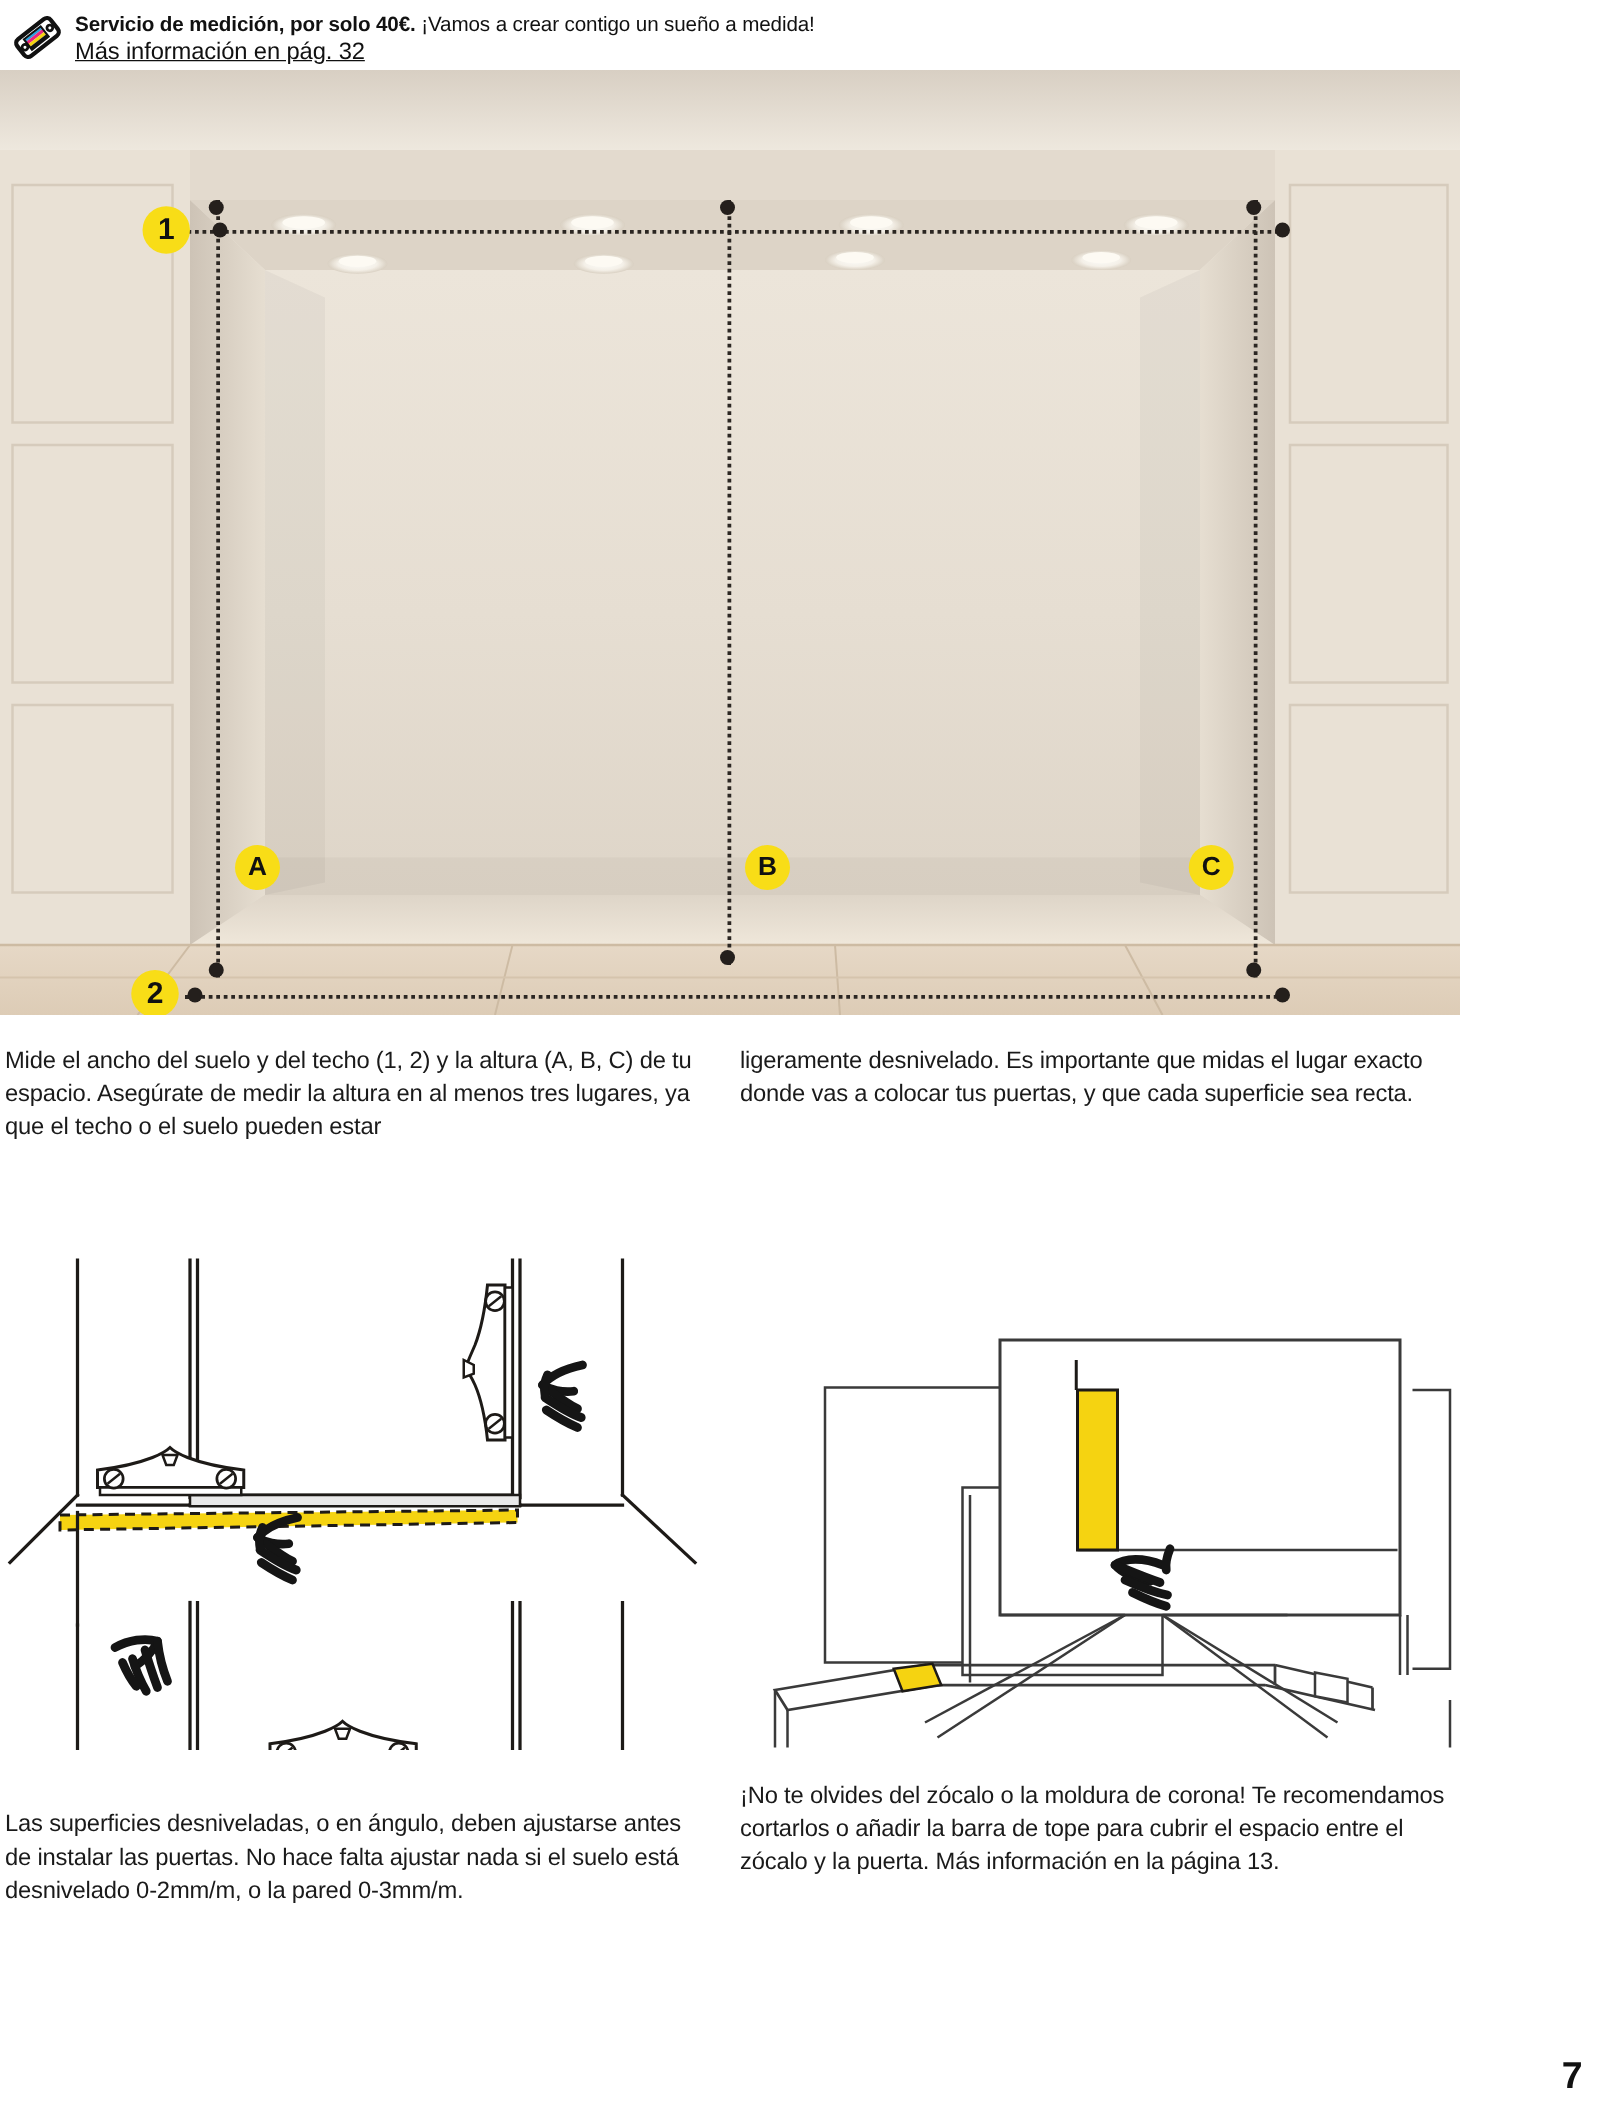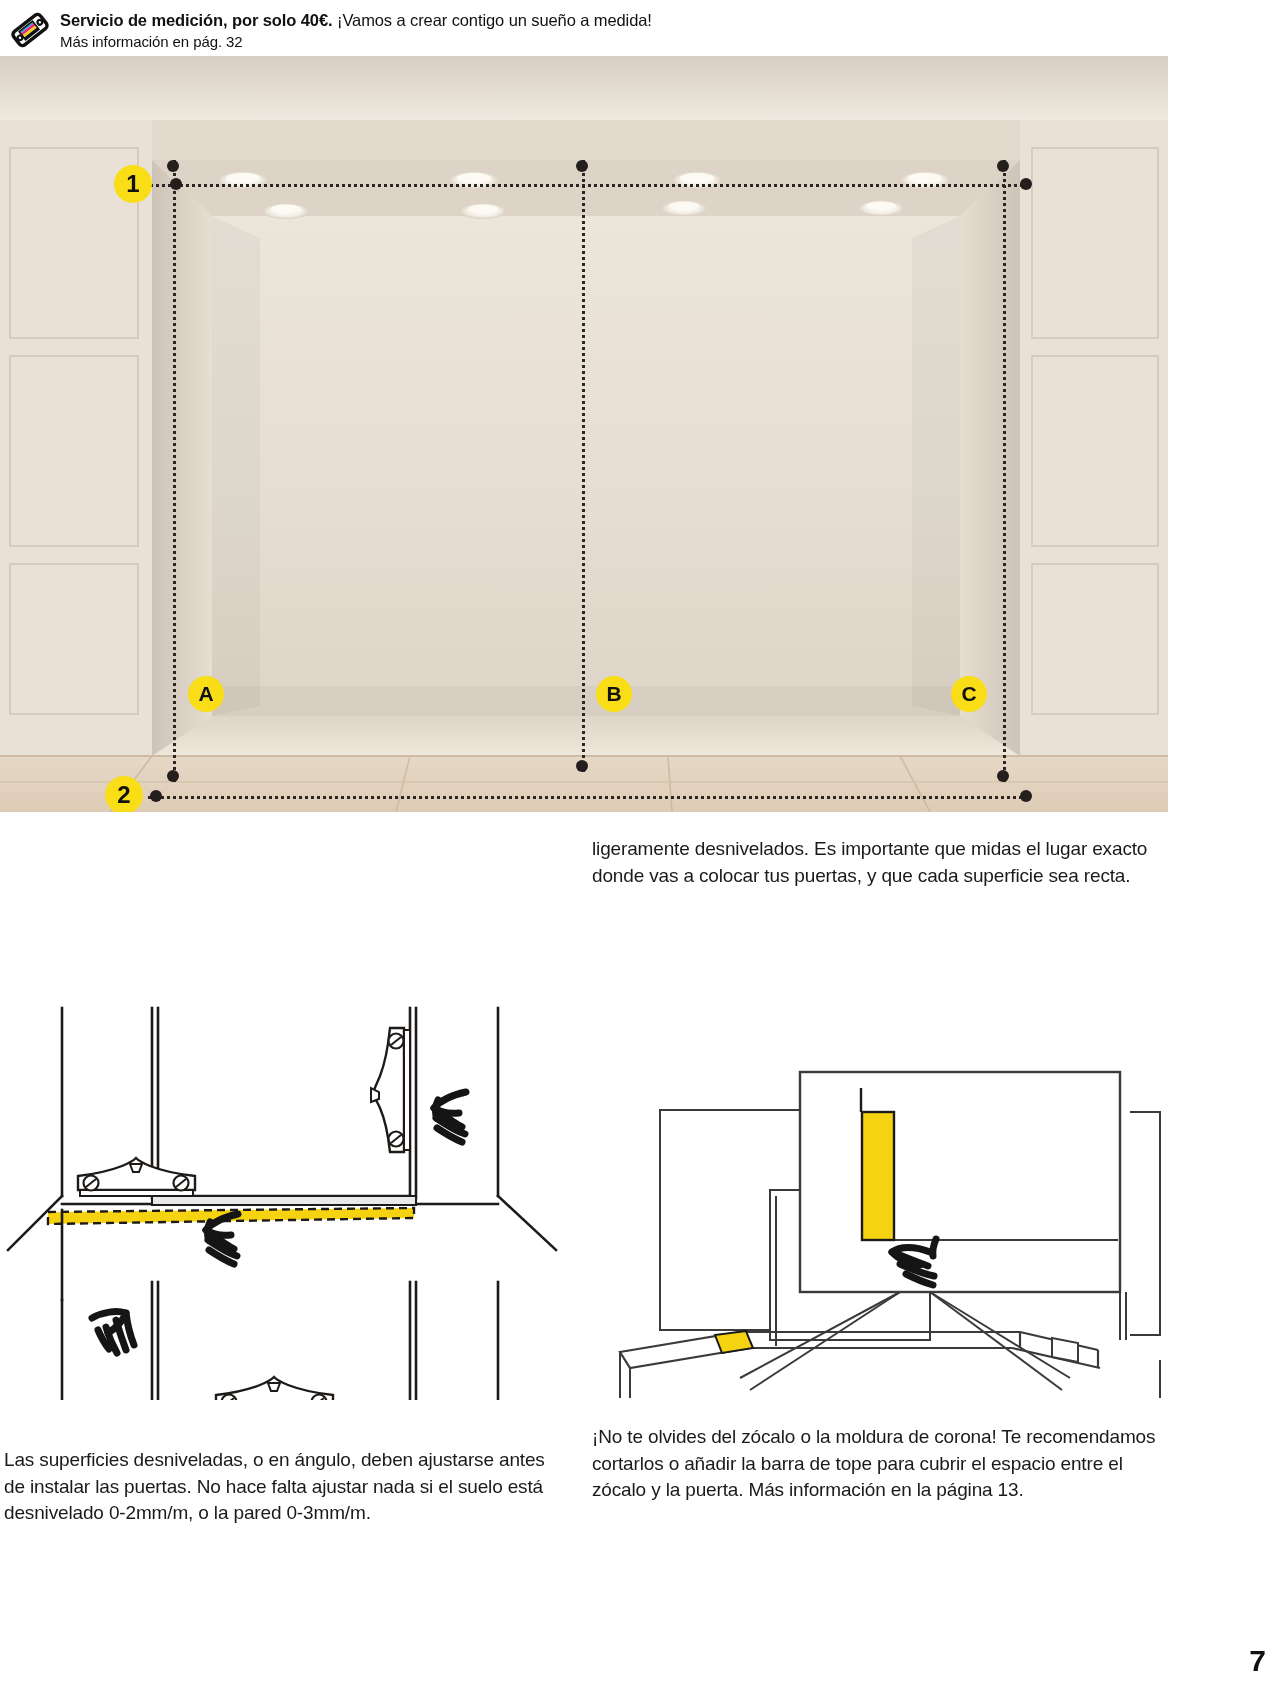--- a/index.html
+++ b/index.html
@@ -14,21 +14,21 @@
 
   
   .banner {
     position: absolute; left: 0; top: 0; width: 1280px; height: 52px;
     display: flex; align-items: flex-start; padding: 8px 0 0 8px;
   }
   .tape-icon { width: 44px; height: 44px; flex: 0 0 44px; margin-right: 8px; }
   .banner-text { padding-top: 2px; }
   .banner-line1 { font-size: 16.5px; line-height: 21px; letter-spacing: -0.1px; }
   .banner-line1 .b { font-weight: bold; }
-  .banner-line2 { font-size: 15px; line-height: 21px; letter-spacing: -0.1px; }
+  .banner-line2 { font-size: 19px; line-height: 21px; letter-spacing: -0.1px; text-decoration: underline; }
 
   
   .hero {
     position: absolute; left: 0; top: 56px; width: 1168px; height: 756px;
     overflow: hidden;
   }
 
   .badge {
     position: absolute; border-radius: 50%;
     background: #F8DD17;
@@ -212,21 +212,22 @@
     <div class="endpt" style="left:576px; top:104px;"></div>
     <div class="endpt" style="left:576px; top:704px;"></div>
     <div class="badge letter" style="left:596px; top:620px;">B</div>
 
     <div class="dotline-v" style="left:1003px; top:104px; height:622px;"></div>
     <div class="endpt" style="left:997px; top:104px;"></div>
     <div class="endpt" style="left:997px; top:714px;"></div>
     <div class="badge letter" style="left:951px; top:620px;">C</div>
   </div>
 
-  <div class="textcol" id="para-measure-right">ligeramente desnivelados. Es importante que midas el lugar exacto donde vas a colocar tus puertas, y que cada superficie sea recta.</div>
+  <div class="textcol" id="para-measure-left">Mide el ancho del suelo y del techo (1, 2) y la altura (A, B, C) de tu espacio. Asegúrate de medir la altura en al menos tres lugares, ya que el techo o el suelo pueden estar</div>
+  <div class="textcol" id="para-measure-right">ligeramente desnivelado. Es importante que midas el lugar exacto donde vas a colocar tus puertas, y que cada superficie sea recta.</div>
 
   <div class="illus" id="illus-level">
     <svg viewBox="0 0 570 400">
       <g fill="none" stroke="#1d1a17" stroke-width="2.6" stroke-linecap="square">
 
         <line x1="62" y1="8" x2="62" y2="196"></line>
         <line x1="62" y1="196" x2="8" y2="250"></line>
         <line x1="498" y1="8" x2="498" y2="196"></line>
         <line x1="498" y1="196" x2="556" y2="250"></line>
 

